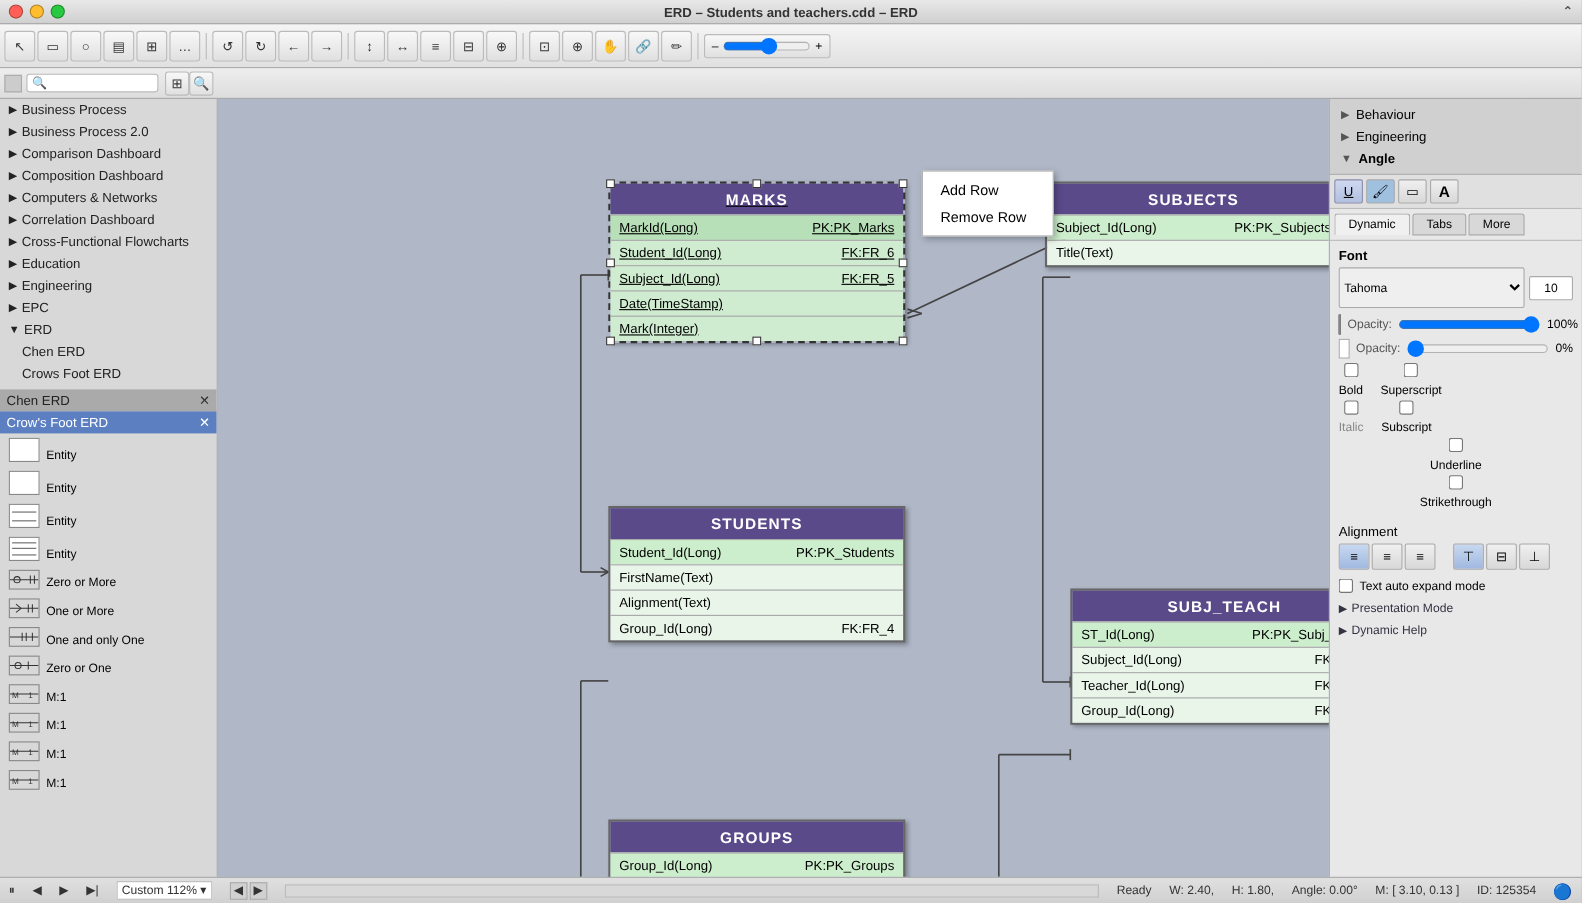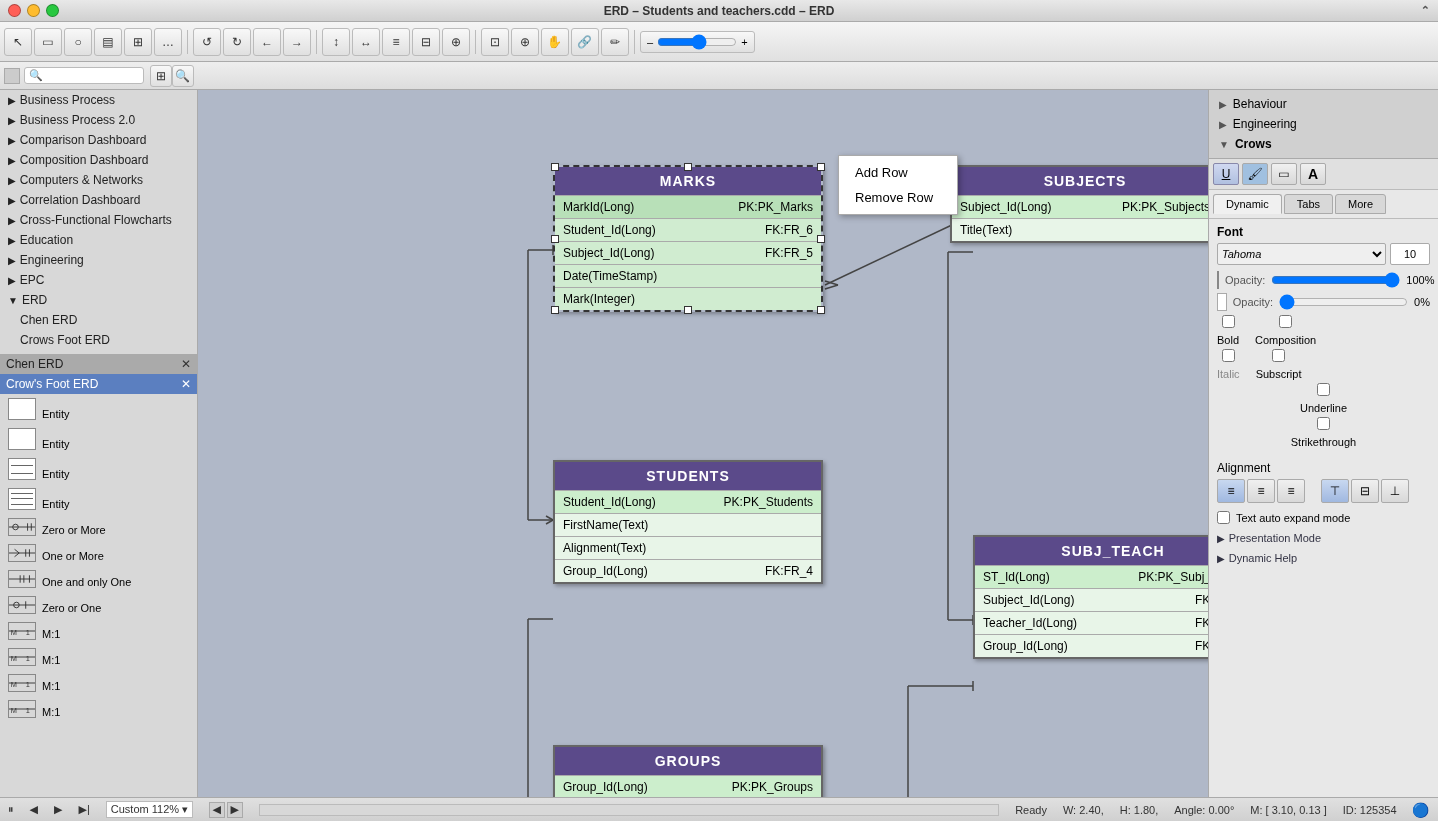--- a/index.html
+++ b/index.html
@@ -154,20 +154,21 @@
     .erd-row.pk-row { background: #cceecc; }
     .erd-cell {
       padding: 4px 8px;
       flex: 1;
     }
     .erd-cell.right { text-align: right; }
 
     
     .erd-table.selected {
       border: 2px dashed #333;
+      text-decoration: underline;
     }
     .erd-table.selected .erd-row {
       background: #d0ecd0;
     }
     .erd-table.selected .erd-row.pk-row {
       background: #b8e0b8;
     }
 
     
     .handle {
@@ -241,22 +242,22 @@
       border-bottom: 1px solid #f0f0f0;
     }
 
     .panel-section { padding: 6px 8px; font-size: 12px; }
     .panel-section label { display: block; margin-bottom: 4px; font-weight: bold; }
 
     .font-row {
       display: flex; align-items: center; gap: 4px; margin-bottom: 6px;
     }
     .font-select {
-      flex: 1; height: 22px; font-size: 11px;
-      border: 1px solid #aaa; border-radius: 2px; font-style: italic;
+      flex: 1; height: 37px; font-size: 11px;
+      border: 1px solid #aaa; border-radius: 2px;
     }
     .font-size-input {
       width: 40px; height: 22px; font-size: 11px;
       border: 1px solid #aaa; border-radius: 2px; text-align: center;
     }
 
     .color-row {
       display: flex; align-items: center; gap: 6px; margin-bottom: 4px;
     }
     .color-swatch {
@@ -707,21 +708,21 @@
       <div class="right-panel-row">
         <span class="right-panel-arrow">▶</span>
         <span class="right-panel-label">Behaviour</span>
       </div>
       <div class="right-panel-row">
         <span class="right-panel-arrow">▶</span>
         <span class="right-panel-label">Engineering</span>
       </div>
       <div class="right-panel-row">
         <span class="right-panel-arrow">▼</span>
-        <span class="right-panel-label expanded">Crows</span>
+        <span class="right-panel-label expanded">Angle</span>
       </div>
     </div>
 
     <div style="display:flex;gap:3px;padding:4px;border-bottom:1px solid #bbb;background:#e0e0e0;">
       <div class="panel-icon-btn active" style="text-decoration:underline;">U</div>
       <div class="panel-icon-btn" style="background:#a0c0e0;">🖌</div>
       <div class="panel-icon-btn">▭</div>
       <div class="panel-icon-btn" style="font-weight:bold;font-size:14px;">A</div>
     </div>
 
@@ -756,21 +757,21 @@
           <span class="opacity-value">0%</span>
         </div>
 
         <div style="display:flex;gap:16px;margin-top:4px;">
           <div class="checkbox-row">
             <input type="checkbox" style="">
             <span>Bold</span>
           </div>
           <div class="checkbox-row">
             <input type="checkbox" style="">
-            <span>Composition</span>
+            <span>Superscript</span>
           </div>
         </div>
 
         <div style="display:flex;gap:16px;">
           <div class="checkbox-row">
             <input type="checkbox" style="">
             <span style="color:#888;">Italic</span>
           </div>
           <div class="checkbox-row">
             <input type="checkbox" style="">

